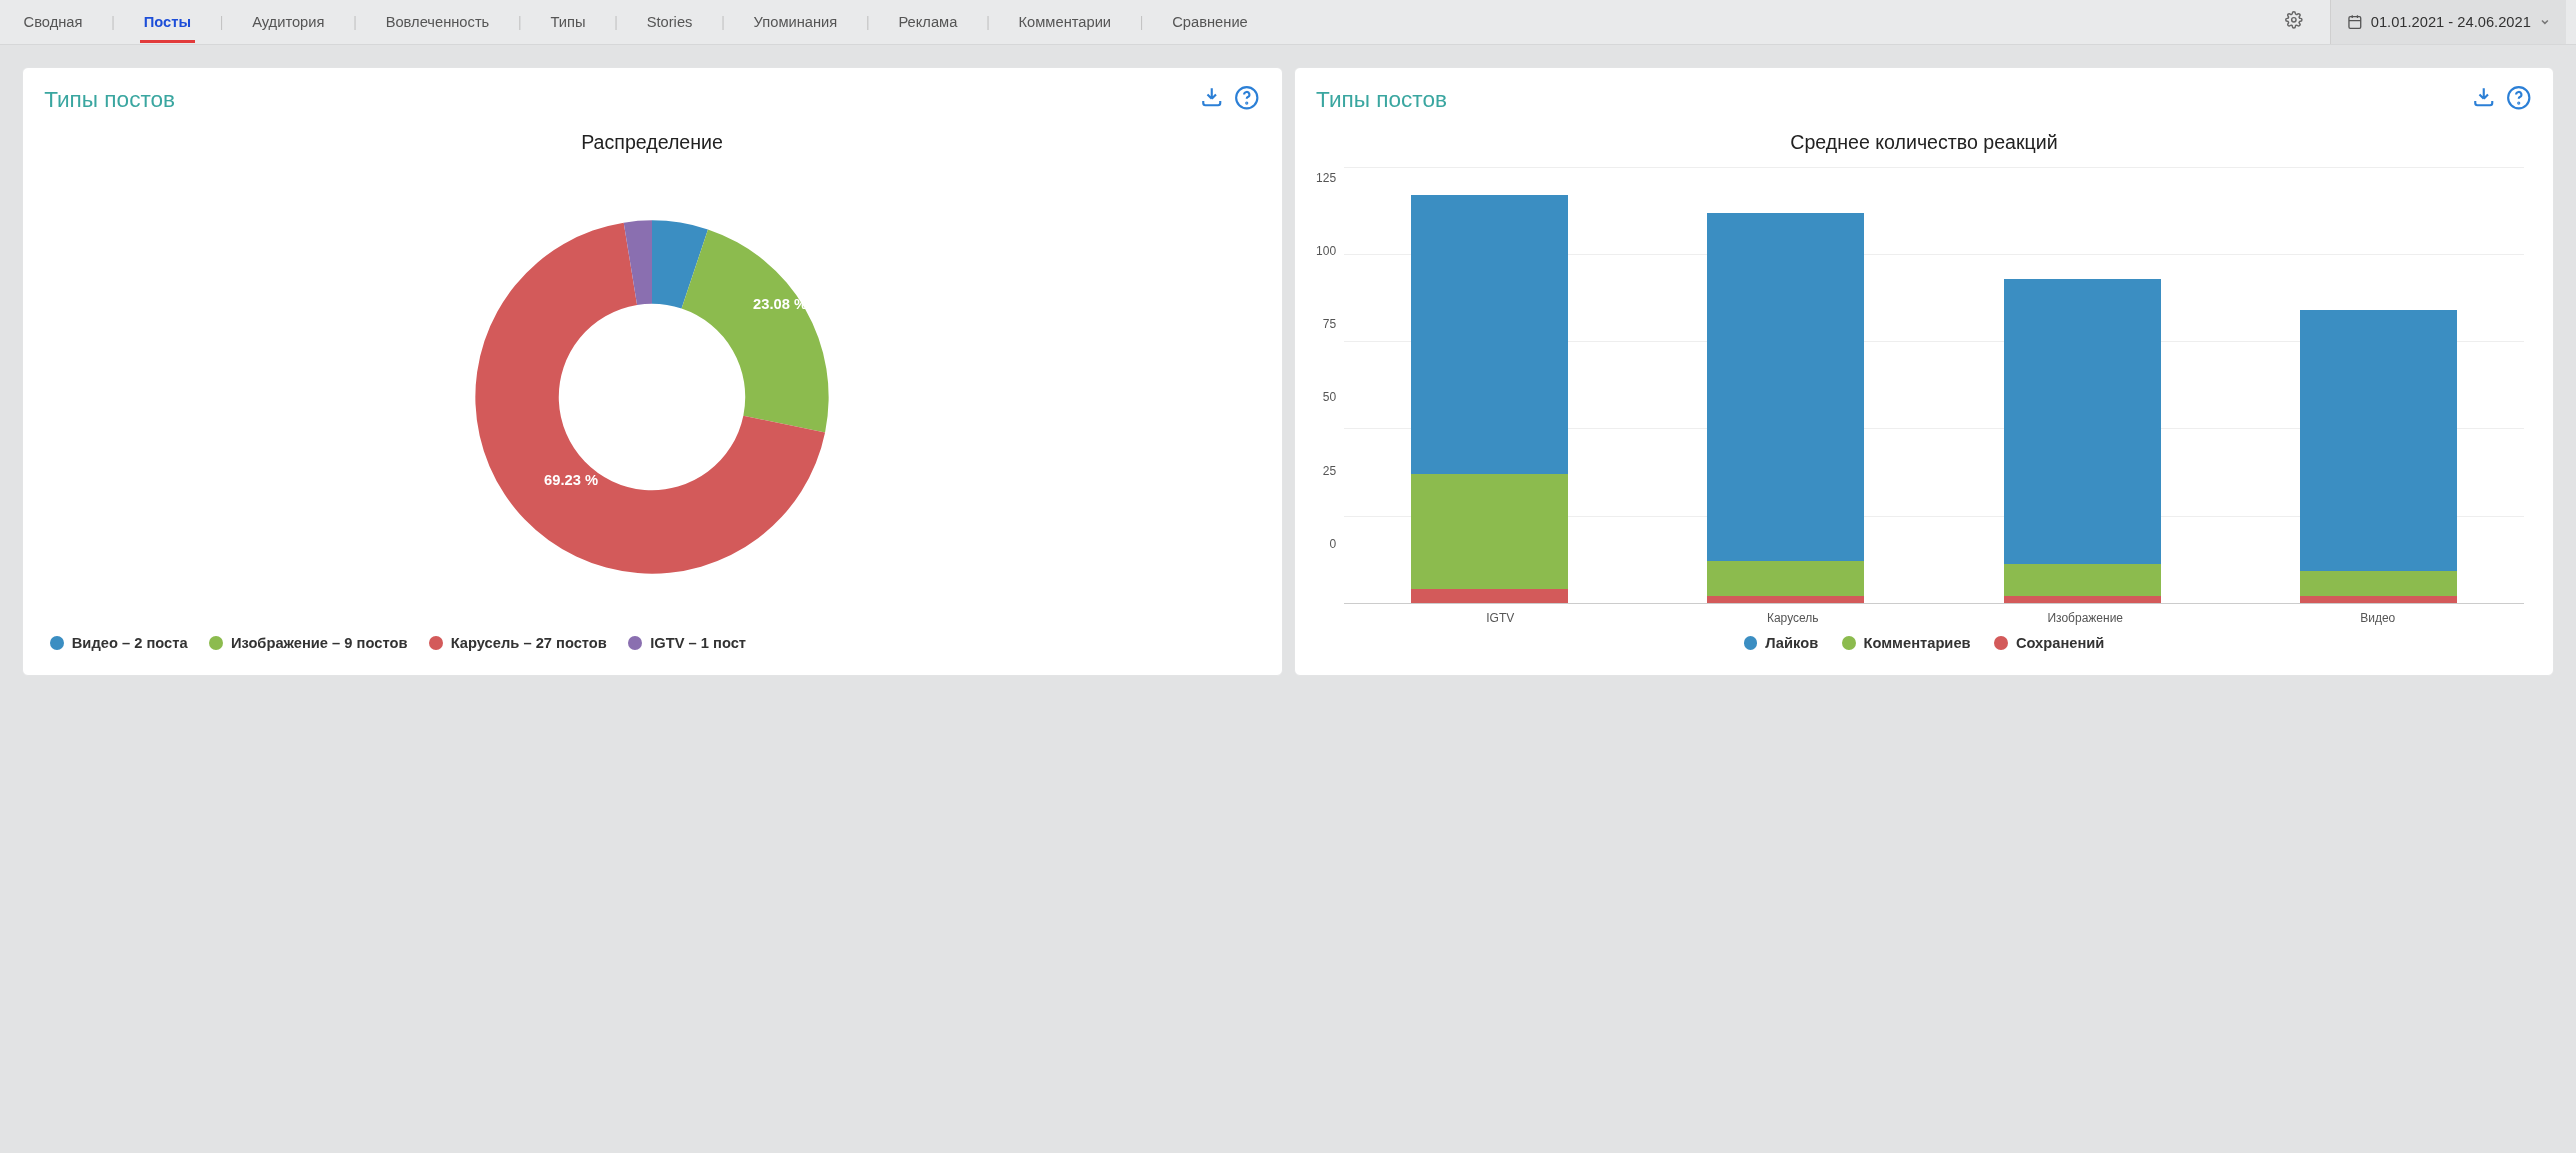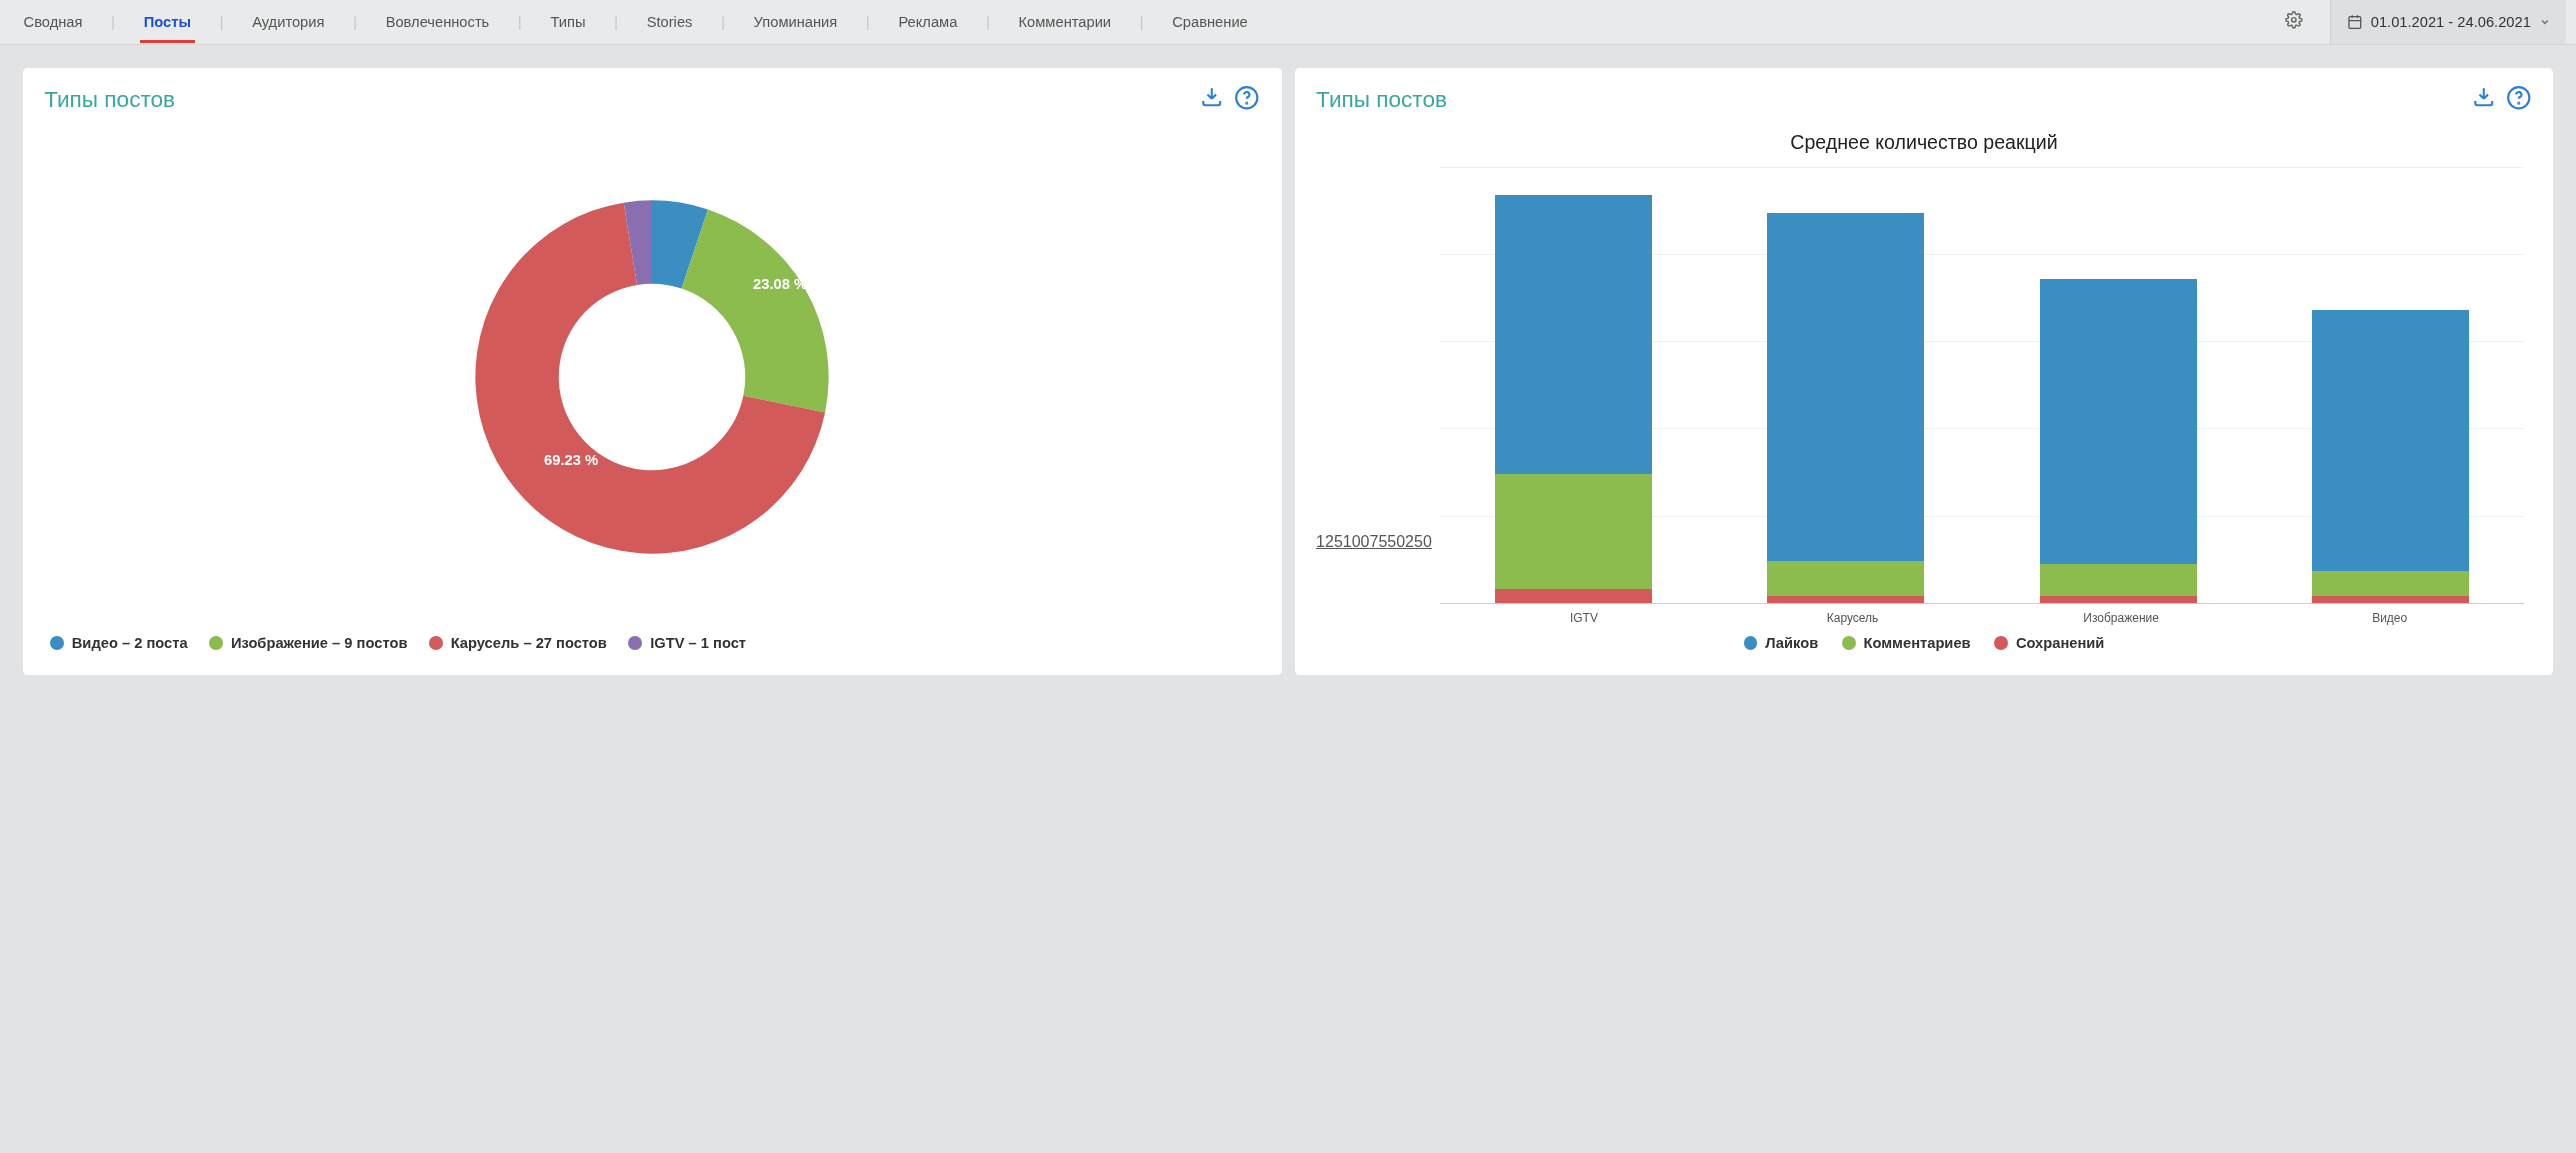--- a/index.html
+++ b/index.html
@@ -24,21 +24,21 @@
 
 .chart-title { text-align: center; font-size: 19.6px; color: #222; margin: 7.9px 0 9.8px; }
 
 .donut-wrap { display: flex; justify-content: center; align-items: center; flex: 1; }
 .donut-wrap svg { max-width: 100%; }
 .donut-legend { display: flex; flex-wrap: wrap; gap: 7.9px 21.6px; padding: 3.9px 5.9px 0; font-size: 14.7px; color: #333; font-weight: 700; }
 .ld { display: flex; align-items: center; gap: 7.9px; }
 .ld .sw { width: 13.8px; height: 13.8px; border-radius: 6.9px; }
 
 .bar-wrap { display: flex; flex: 1; padding: 3.9px 7.9px 0 0; }
-.y-axis { display: flex; flex-direction: row; justify-content: space-between; align-items: flex-end; font-size: 16px; color: #555; padding: 3.9px 7.9px 19.6px 0; height: 403px; text-decoration: underline; }
+.y-axis { display: flex; flex-direction: column; justify-content: space-between; align-items: flex-end; font-size: 12px; color: #555; padding: 3.9px 7.9px 19.6px 0; height: 403px; }
 .plot { flex: 1; position: relative; }
 .grid { position: absolute; inset: 0 0 19.6px 0; display: flex; flex-direction: column; justify-content: space-between; pointer-events: none; }
 .grid div { border-top: 1px solid #eee; height: 0; }
 .bars { position: absolute; left: 0; right: 0; bottom: 19.6px; top: 0; display: flex; align-items: flex-end; justify-content: space-around; gap: 5.9px; border-bottom: 1px solid #ccc; }
 .barcol { flex: 1; max-width: 157px; display: flex; flex-direction: column; justify-content: flex-end; height: 100%; }
 .seg { width: 100%; }
 .x-labels { position: absolute; left: 10px; right: 0; bottom: -2px; display: flex; justify-content: space-around; font-size: 12px; color: #555; }
 .x-labels span { flex: 1; text-align: center; }
 .bar-legend { display: flex; justify-content: center; gap: 23.6px; padding-top: 11.8px; font-size: 14.7px; color: #333; font-weight: 700; }
 
@@ -101,20 +101,21 @@
         </span>
         <span class="icon-btn">
           <svg width="25.5" height="25.5" viewBox="0 0 24 24" fill="none" stroke="#2b7fd6" stroke-width="2">
               <circle cx="12" cy="12" r="10"></circle>
               <path d="M9.5 9a2.5 2.5 0 1 1 3.5 2.3c-.8.4-1 1-1 1.7"></path>
               <circle cx="12" cy="17" r="0.5" fill="#2b7fd6"></circle>
             </svg>
         </span>
       </div>
     </div>
+    <div class="chart-title">Распределение</div>
     <div class="donut-wrap">
       <svg id="donut-svg" width="432" height="422" viewBox="0 0 440 430">
           <path d="M220 35 A180 180 0 0 1 277.0194933578983 44.269869744064806 L250.0936214944463 124.89243125381199 A95 95 0 0 0 220 120 Z" fill="#3b8ec2"></path>
           <path d="M277.0194933578983 44.269869744064806 A180 180 0 0 1 396.3512879491627 251.0586083851208 L313.0742908620581 234.0309322032582 A95 95 0 0 0 250.0936214944463 124.89243125381199 Z" fill="#8cbb4e"></path>
           <text x="323" y="125" class="slice-label">23.08 %</text>
           <path d="M396.3512879491627 251.0586083851208 A180 180 0 1 1 191.17176845760724 37.32351571989557 L204.7851000192927 121.22629996327822 A95 95 0 1 0 313.0742908620581 234.0309322032582 Z" fill="#d35a5a"></path>
           <text x="110" y="305" class="slice-label">69.23 %</text>
           <path d="M191.17176845760724 37.32351571989557 A180 180 0 0 1 219.99999999999997 35 L219.99999999999997 120 A95 95 0 0 0 204.7851000192927 121.22629996327822 Z" fill="#8a6fb0"></path>
         </svg>
     </div>

